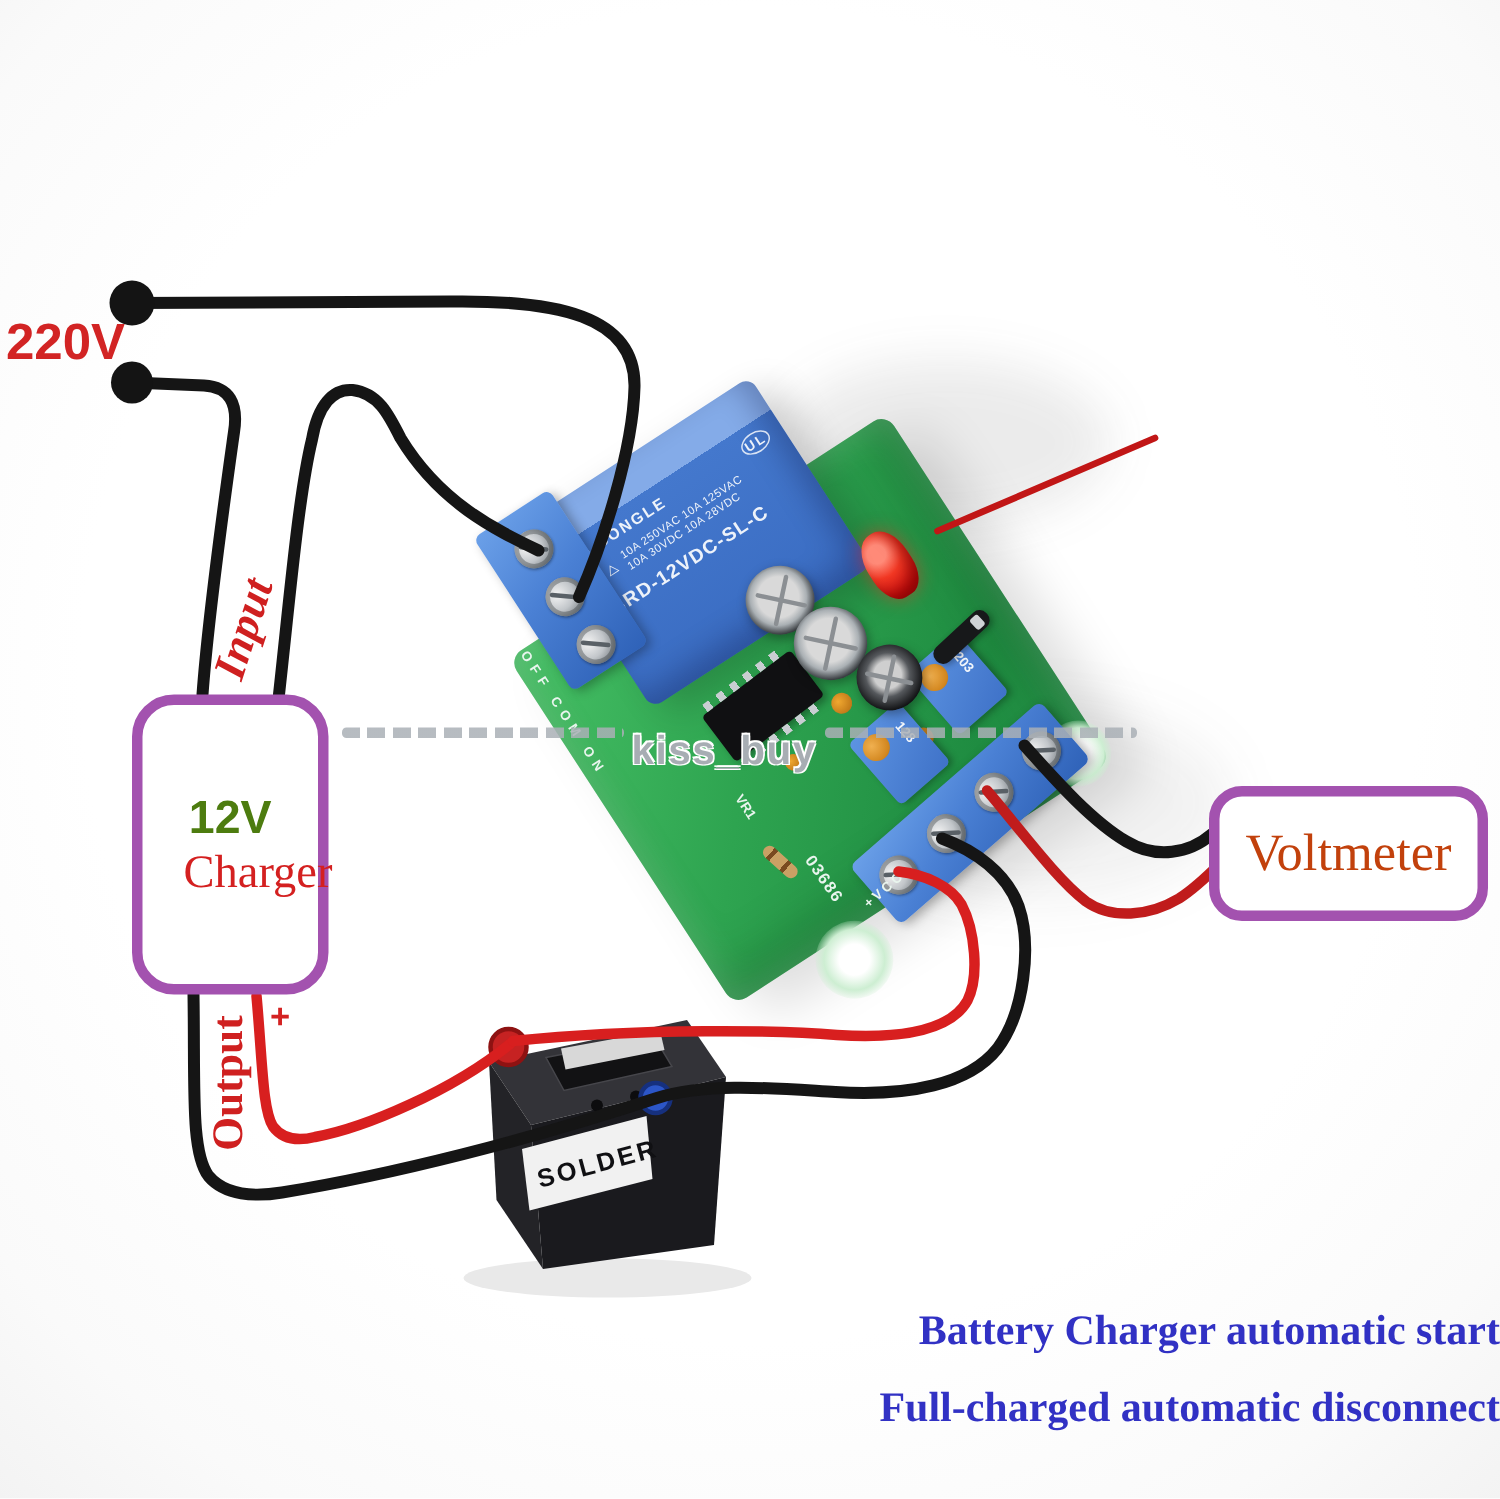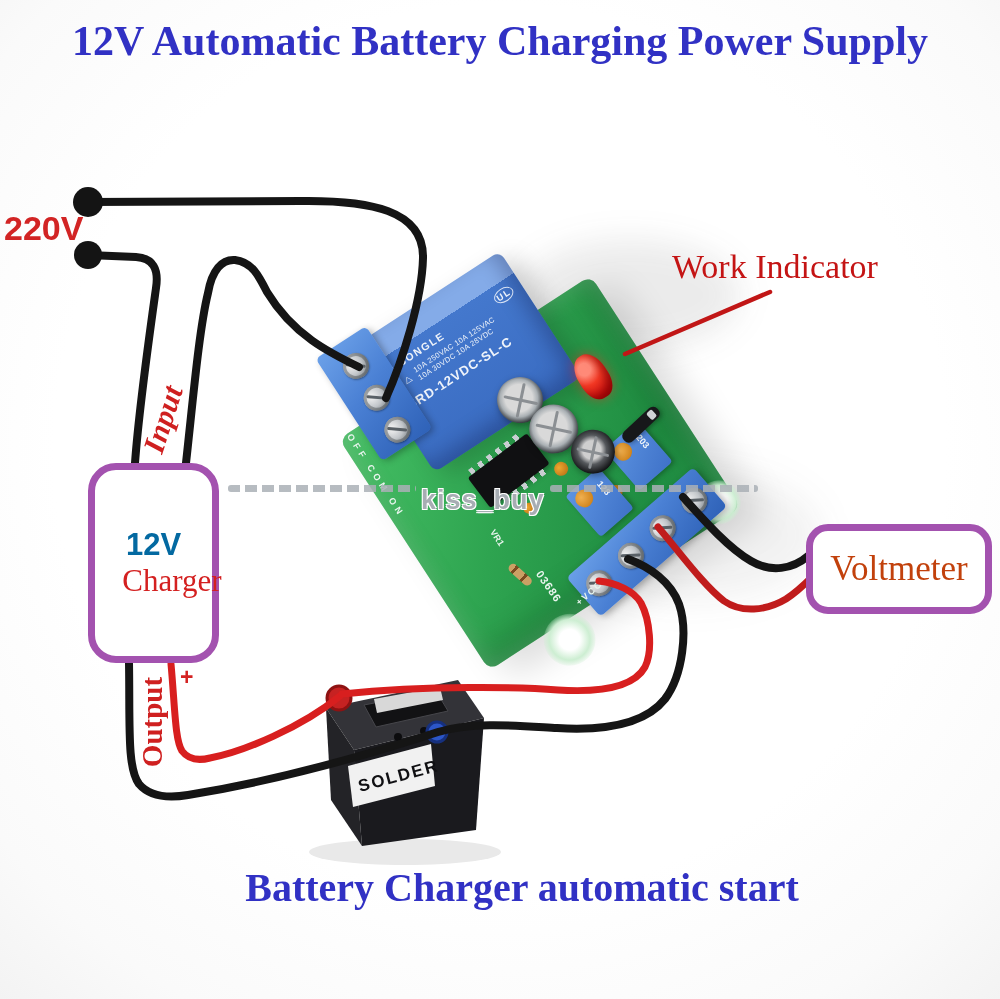--- a/index.html
+++ b/index.html
@@ -1,31 +1,31 @@
 <!DOCTYPE html>
 <html><head>
 <meta charset="utf-8">
 <style>
   html,body{margin:0;padding:0;background:#ffffff;}
   #stage{position:relative;width:1000px;height:999px;background:radial-gradient(circle at 50% 45%, #ffffff 60%, #fafafa 85%, #f3f3f3);overflow:hidden;font-family:"Liberation Serif",serif;}
   .abs{position:absolute;}
 
   
   .title{left:0;right:0;top:16px;text-align:center;color:#3131c4;font-weight:bold;font-size:42px;line-height:51px;font-family:"Liberation Serif",serif;}
-  .footer{left:0;right:0;top:862px;text-align:center;color:#3131c4;font-weight:bold;font-size:40px;line-height:51px;font-family:"Liberation Serif",serif;margin-left:44px;}
+  .footer{left:0;right:0;top:862px;text-align:right;color:#3131c4;font-weight:bold;font-size:28px;line-height:51px;font-family:"Liberation Serif",serif;margin-left:44px;}
   .mains{left:4px;top:209px;font-family:"Liberation Sans",sans-serif;font-weight:bold;font-size:34px;color:#d22424;}
   .input-lb{left:100px;top:403px;width:124px;height:32px;text-align:center;transform:rotate(-72deg);font-style:italic;font-weight:bold;font-size:30px;color:#cf2020;}
   .output-lb{left:90px;top:706px;width:124px;height:32px;text-align:center;transform:rotate(-90deg);font-weight:bold;font-size:29px;color:#cf2020;}
   .plus-lb{left:180px;top:664px;font-family:"Liberation Sans",sans-serif;font-weight:bold;font-size:23px;color:#d42222;}
   .workind{left:672px;top:248px;font-size:34px;color:#c41414;}
 
   
   .pframe{background:#fff;border:7px solid #a352af;display:flex;flex-direction:column;align-items:center;justify-content:center;}
   .charger{left:88px;top:463px;width:117px;height:186px;border-radius:28px;}
-  .charger .l1{font-family:"Liberation Sans",sans-serif;font-weight:bold;font-size:31px;color:#0369a1;}
+  .charger .l1{font-family:"Liberation Sans",sans-serif;font-weight:bold;font-size:31px;color:#4d7c0f;}
   .charger .l2{font-size:31px;color:#d42020;margin-left:37px;}
   .voltmeter{left:806px;top:524px;width:172px;height:76px;border-radius:22px;}
   .voltmeter .l1{font-size:35px;color:#c2410c;}
 
   
   .watermark{left:228px;top:485px;width:552px;height:30px;display:flex;align-items:flex-start;z-index:6;}
   .wm-dash{height:7px;border-radius:3px;opacity:.85;background:repeating-linear-gradient(90deg,#aab0b6 0 12px,rgba(0,0,0,0) 12px 17px);}
   .wm-dash.left{width:188px;}
   .wm-dash.right{width:208px;}
   .wm-text{flex:0 0 auto;padding:0 5px;font-family:"Liberation Sans",sans-serif;font-weight:bold;font-size:27px;letter-spacing:1px;color:#a7adb3;
@@ -87,21 +87,20 @@
 
   svg text{font-family:"Liberation Sans",sans-serif;}
   .overlay{left:0;top:0;z-index:4;}
 </style>
 </head>
 <body>
 
 <div id="stage">
 
   <div class="abs title">
-    <div>12V Automatic Battery Charging Power Supply</div>
   </div>
 
   <div class="abs softshadow"></div>
   <div class="abs softshadow2"></div>
 
   <div class="abs board">
     <div class="silk silk-v" style="left:6px;top:2px;height:132px;">OFF COM ON</div>
 
     <div class="relay">
       <div class="brandrow">
@@ -200,27 +199,27 @@
   <div class="abs watermark">
     <div class="wm-dash left"></div>
     <div class="wm-text">kiss_buy</div>
     <div class="wm-dash right"></div>
   </div>
 
   <div class="abs mains" style="z-index:5;">220V</div>
   <div class="abs input-lb" style="z-index:5;">Input</div>
   <div class="abs output-lb" style="z-index:5;">Output</div>
   <div class="abs plus-lb" style="z-index:5;">+</div>
-  <div class="abs workind" style="z-index:5;">Work Indicator</div>
 
   <div class="abs pframe charger" style="z-index:5;">
     <div class="l1">12V</div>
     <div class="l2">Charger</div>
   </div>
   <div class="abs pframe voltmeter" style="z-index:5;">
     <div class="l1">Voltmeter</div>
   </div>
 
   <div class="abs footer">
     <div>Battery Charger automatic start</div>
+    <div>Full-charged automatic disconnect</div>
   </div>
 
 </div>
 
 </body></html>

